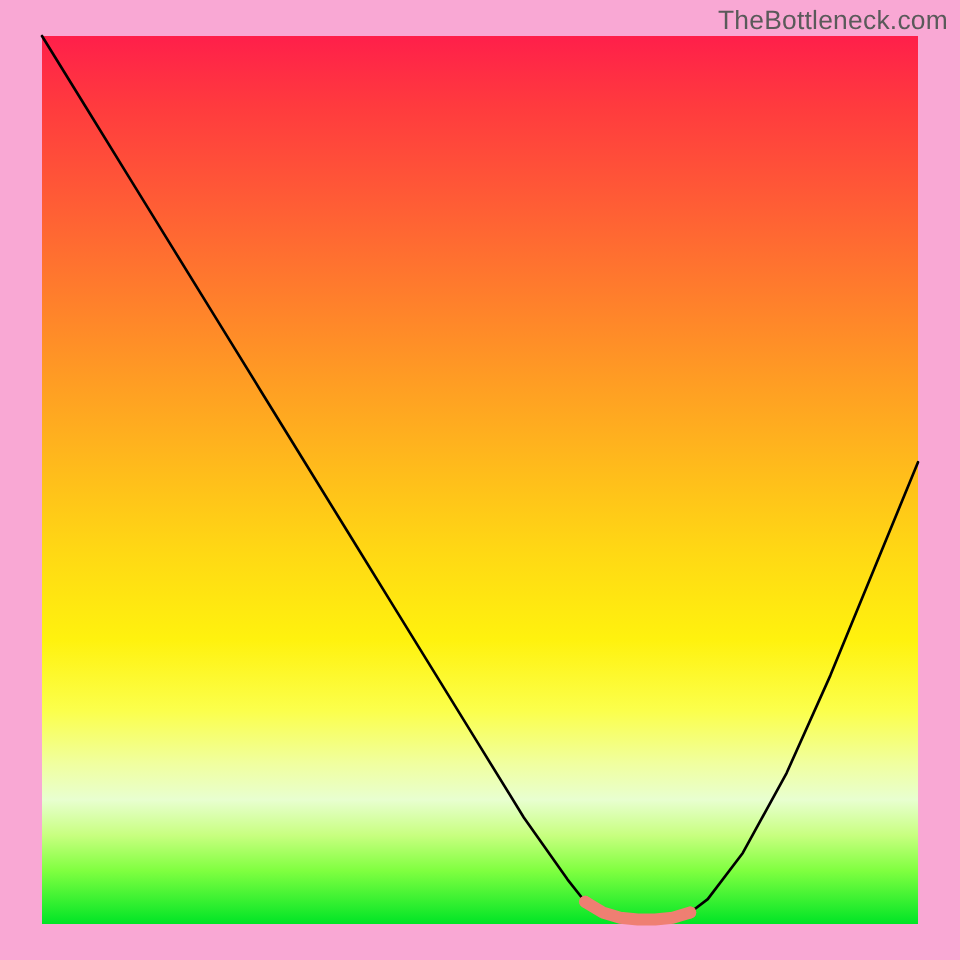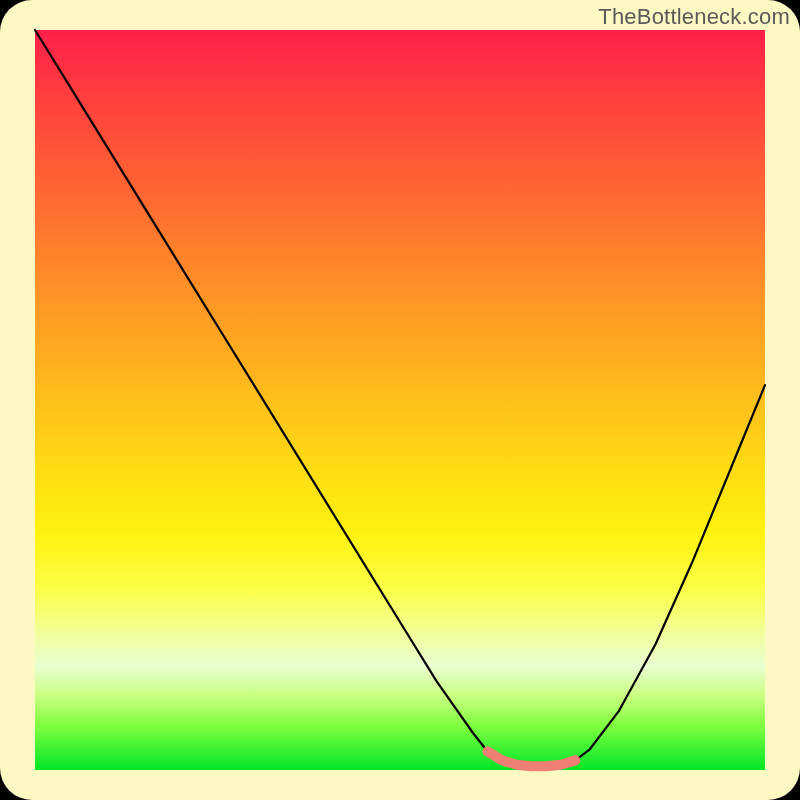--- a/index.html
+++ b/index.html
@@ -8,22 +8,21 @@
     width: 800px;
     height: 800px;
     background: #000;
     overflow: hidden;
     font-family: Arial, Helvetica, sans-serif;
   }
   .frame {
     position: relative;
     width: 800px;
     height: 800px;
-    background: #fef9c3;
-    border-radius: 32px;
+    background: #f9a8d4;
   }
   .watermark {
     position: absolute;
     top: 4px;
     right: 10px;
     color: #5a5a5a;
     font-size: 22px;
     font-weight: 500;
     letter-spacing: 0.2px;
     user-select: none;

